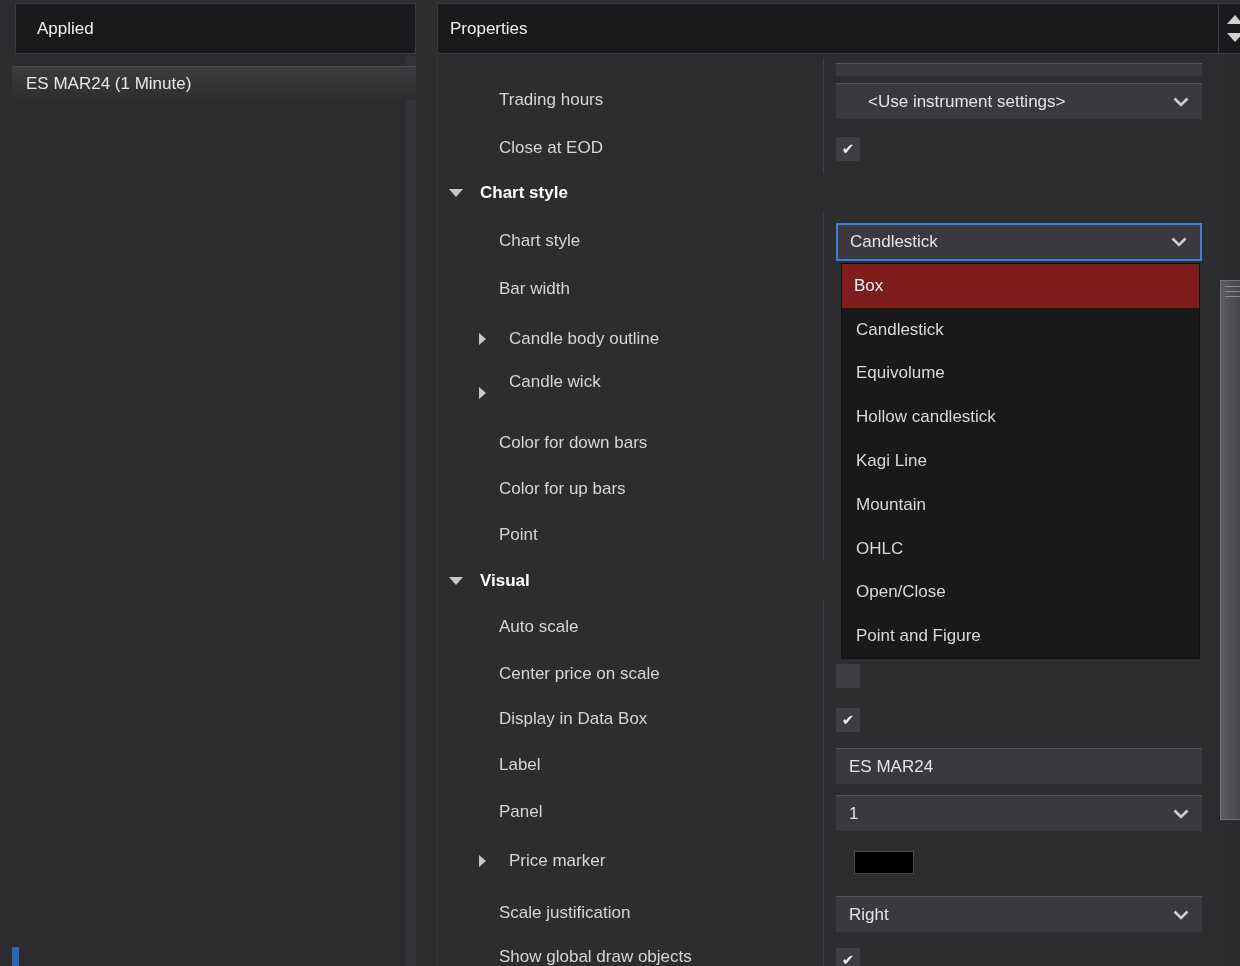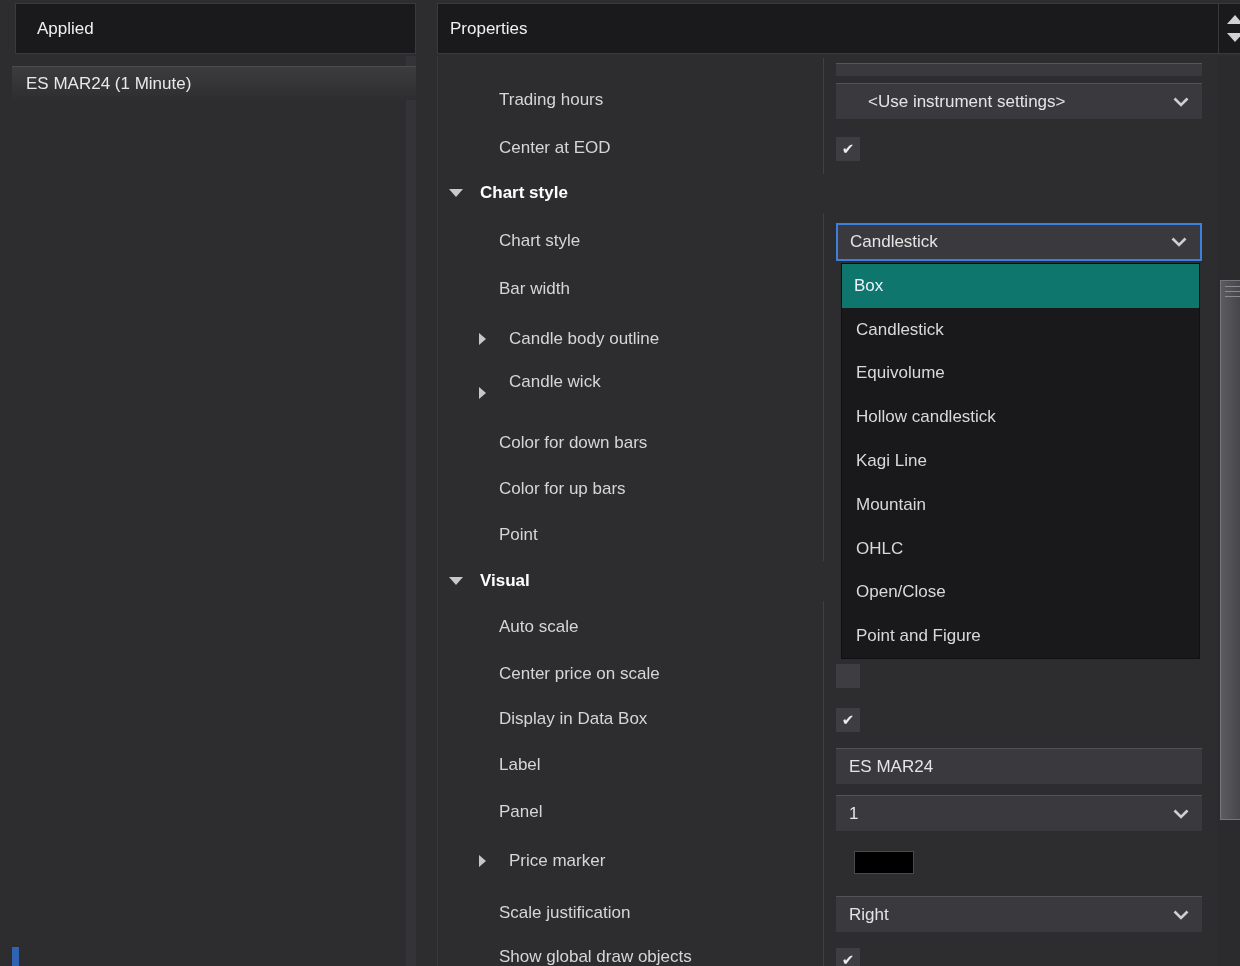--- a/index.html
+++ b/index.html
@@ -48,21 +48,21 @@
        font-size:15px;display:flex;align-items:center;justify-content:center;}
   #partial-top-control{position:absolute;left:824px;top:63px;width:366px;height:12px;
        background:#3a3a3e;border-top:1px solid #55555a;}
   #price-swatch{position:absolute;left:842px;top:851px;width:58px;height:21px;background:#000000;
        border:1px solid #4a4a4e;}
 
   
   #style-list{position:absolute;left:829px;top:263px;width:359px;height:396px;background:#19191b;
        border:1px solid #101012;box-sizing:border-box;z-index:5;display:flex;flex-direction:column;}
   .opt{flex:1;display:flex;align-items:center;padding-left:14px;color:#d9d9d9;font-size:17px;}
-  .opt.hl{background:#0f766e;color:#ecf3fc;padding-left:12px;}
+  .opt.hl{background:#7f1d1d;color:#ecf3fc;padding-left:12px;}
 
   
   #sb-track{position:absolute;left:1205px;top:56px;width:35px;height:910px;background:#2b2b2e;}
   #sb-thumb{position:absolute;left:1208px;top:280px;width:29px;height:540px;
        background:linear-gradient(90deg,#5c5c60,#3e3e42);border:1px solid #76767a;box-sizing:border-box;}
   #sb-grip{position:absolute;left:4px;right:4px;top:5px;height:13px;
        background:repeating-linear-gradient(#8c8c90 0 1px,transparent 1px 5px);}
 
   #corner-accent{position:absolute;left:0;top:947px;width:7px;height:19px;background:#2f64b0;}
 </style>
@@ -95,21 +95,21 @@
   <div id="partial-top-control"></div>
 
   <div class="lab" style="top:87px;">Trading hours</div>
   <div class="combo" style="top:83px;padding-left:32px;">
     <span>&lt;Use instrument settings&gt;</span>
     <svg width="16" height="10" viewBox="0 0 16 10">
         <polyline points="1.5,1.5 8,8 14.5,1.5" fill="none" stroke="#cfcfcf" stroke-width="2.6"></polyline>
       </svg>
   </div>
 
-  <div class="lab" style="top:135px;">Center at EOD</div>
+  <div class="lab" style="top:135px;">Close at EOD</div>
   <div class="cb" style="top:137px;">
     <span>✔</span>
   </div>
 
   <div class="sec-tri" style="top:189px;"></div>
   <div class="sec-lab" style="top:180px;">Chart style</div>
 
   <div class="lab" style="top:228px;">Chart style</div>
   <div class="combo" id="combo-chart-style">
     <span>Candlestick</span>

